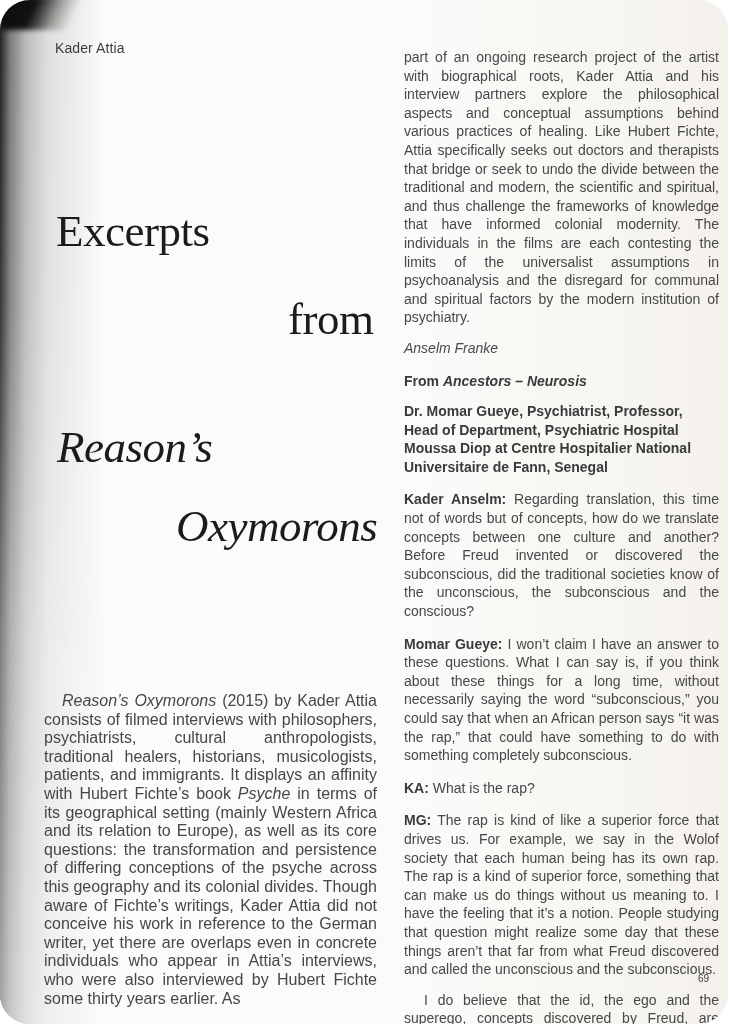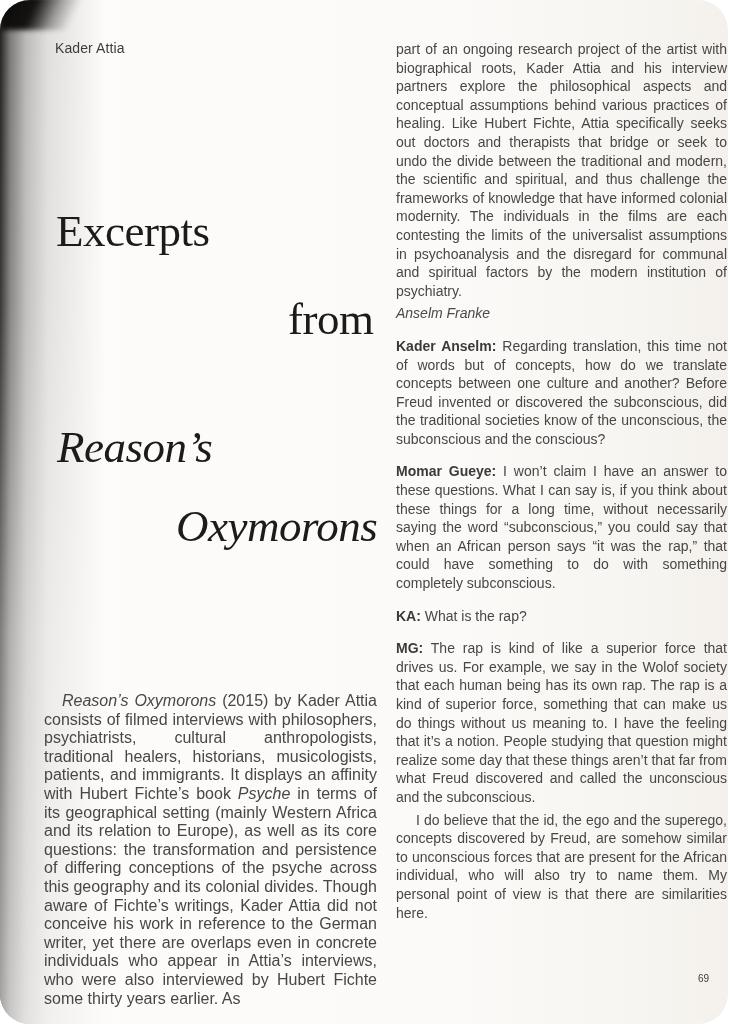--- a/index.html
+++ b/index.html
@@ -69,21 +69,21 @@
     color: #474747;
   }
   .left-intro .ital { font-style: italic; }
 
   .right-col {
     position: absolute; left: 392px; top: 36px; width: 339px;
     font-size: 14px; line-height: 18.6px;
     text-align: justify;
     color: #474747;
   }
-  .right-col p { margin: 4px; }
+  .right-col p { margin: 12px; }
   .right-col .gap { margin-top: 14px; }
   .attribution { text-align: left; font-style: italic; color: #4a4a4a; }
   .bold-block { font-weight: bold; color: #3a3a3a; text-align: left; }
   .bold-block .ital { font-style: italic; }
   .speaker { font-weight: bold; color: #3a3a3a; }
   .continuation { text-indent: 20px; }
 
   .page-number {
     position: absolute; left: 698px; top: 973px;
     font-size: 10px; color: #3d3d3d;
@@ -108,20 +108,24 @@
     <div class="title-word tw-oxymorons">Oxymorons</div>
 
     <div class="left-intro"><span class="ital">Reason’s Oxymorons</span><span> (2015) by Kader Attia consists of filmed interviews with philosophers, psychiatrists, cultural anthropologists, traditional healers, historians, musicologists, patients, and immigrants. It displays an affinity with Hubert Fichte’s book </span><span class="ital">Psyche</span><span> in terms of its geographical setting (mainly Western Africa and its relation to Europe), as well as its core questions: the transformation and persistence of differing conceptions of the psyche across this geography and its colonial divides. Though aware of Fichte’s writings, Kader Attia did not conceive his work in reference to the German writer, yet there are overlaps even in concrete individuals who appear in Attia’s interviews, who were also interviewed by Hubert Fichte some thirty years earlier. As</span></div>
 
     <div class="right-col">
 
       <p>part of an ongoing research project of the artist with biographical roots, Kader Attia and his interview partners explore the philosophical aspects and conceptual assumptions behind various practices of healing. Like Hubert Fichte, Attia specifically seeks out doctors and therapists that bridge or seek to undo the divide between the traditional and modern, the scientific and spiritual, and thus challenge the frameworks of knowledge that have informed colonial modernity. The individuals in the films are each contesting the limits of the universalist assumptions in psychoanalysis and the disregard for communal and spiritual factors by the modern institution of psychiatry.</p>
 
       <p class="attribution">Anselm Franke</p>
 
+      <div class="bold-block gap">
+        <p><span>From </span><span class="ital">Ancestors – Neurosis</span></p>
+        <p>Dr. Momar Gueye, Psychiatrist, Professor, Head of Department, Psychiatric Hospital Moussa Diop at Centre Hospitalier National Universitaire de Fann, Senegal</p>
+      </div>
 
       <p class="gap"><span class="speaker">Kader Anselm:</span><span> Regarding translation, this time not of words but of concepts, how do we translate concepts between one culture and another? Before Freud invented or discovered the subconscious, did the traditional societies know of the unconscious, the subconscious and the conscious?</span></p>
 
       <p class="gap"><span class="speaker">Momar Gueye:</span><span> I won’t claim I have an answer to these questions. What I can say is, if you think about these things for a long time, without necessarily saying the word “subconscious,” you could say that when an African person says “it was the rap,” that could have something to do with something completely subconscious.</span></p>
 
       <p class="gap"><span class="speaker">KA:</span><span> What is the rap?</span></p>
 
       <p class="gap"><span class="speaker">MG:</span><span> The rap is kind of like a superior force that drives us. For example, we say in the Wolof society that each human being has its own rap. The rap is a kind of superior force, something that can make us do things without us meaning to. I have the feeling that it’s a notion. People studying that question might realize some day that these things aren’t that far from what Freud discovered and called the unconscious and the subconscious.</span></p>
 
       <p class="continuation">I do believe that the id, the ego and the superego, concepts discovered by Freud, are somehow similar to unconscious forces that are present for the African individual, who will also try to name them. My personal point of view is that there are similarities here.</p>

